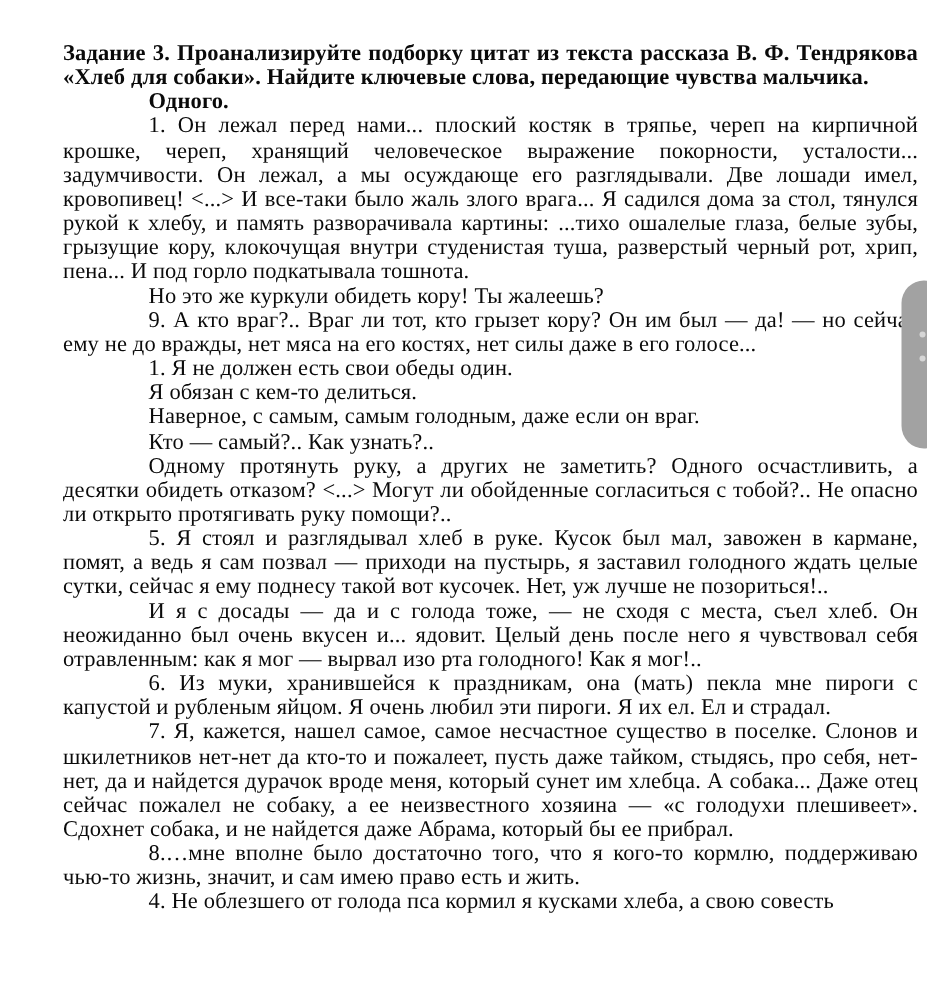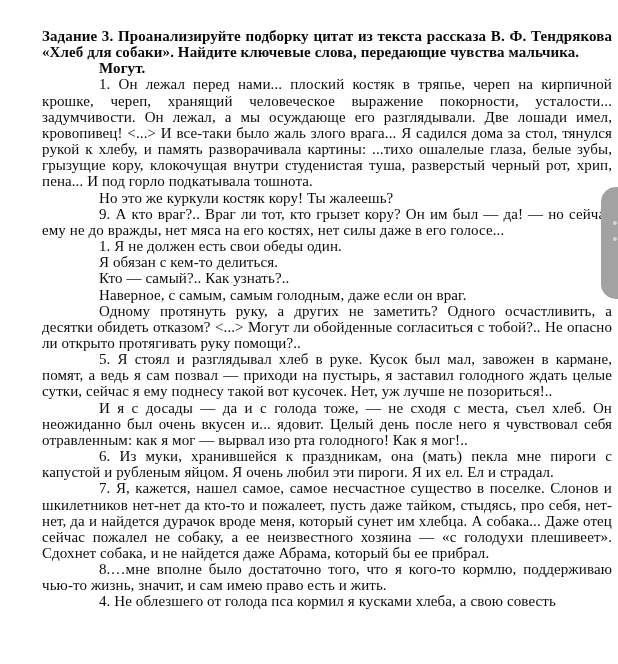--- a/index.html
+++ b/index.html
@@ -55,28 +55,28 @@
     background: #d6d6d6;
   }
   .scroll-handle .grip-dot.d1 { top: 34px; }
   .scroll-handle .grip-dot.d2 { top: 50px; }
 </style>
 </head>
 <body>
 
 <div class="doc">
   <p class="task-heading">Задание 3. Проанализируйте подборку цитат из текста рассказа В. Ф. Тендрякова «Хлеб для собаки». Найдите ключевые слова, передающие чувства мальчика.</p>
-  <p class="quotes-label">Могут.</p>
+  <p class="quotes-label">Одного.</p>
   <p>1. Он лежал перед нами... плоский костяк в тряпье, череп на кирпичной крошке, череп, хранящий человеческое выражение покорности, усталости... задумчивости. Он лежал, а мы осуждающе его разглядывали. Две лошади имел, кровопивец! &lt;...&gt; И все-таки было жаль злого врага... Я садился дома за стол, тянулся рукой к хлебу, и память разворачивала картины: ...тихо ошалелые глаза, белые зубы, грызущие кору, клокочущая внутри студенистая туша, разверстый черный рот, хрип, пена... И под горло подкатывала тошнота.</p>
-  <p>Но это же куркули костяк кору! Ты жалеешь?</p>
+  <p>Но это же куркули обидеть кору! Ты жалеешь?</p>
   <p>9. А кто враг?.. Враг ли тот, кто грызет кору? Он им был — да! — но сейчас ему не до вражды, нет мяса на его костях, нет силы даже в его голосе...</p>
   <p>1. Я не должен есть свои обеды один.</p>
   <p>Я обязан с кем-то делиться.</p>
+  <p>Наверное, с самым, самым голодным, даже если он враг.</p>
   <p>Кто — самый?.. Как узнать?..</p>
-  <p>Наверное, с самым, самым голодным, даже если он враг.</p>
   <p>Одному протянуть руку, а других не заметить? Одного осчастливить, а десятки обидеть отказом? &lt;...&gt; Могут ли обойденные согласиться с тобой?.. Не опасно ли открыто протягивать руку помощи?..</p>
   <p>5. Я стоял и разглядывал хлеб в руке. Кусок был мал, завожен в кармане, помят, а ведь я сам позвал — приходи на пустырь, я заставил голодного ждать целые сутки, сейчас я ему поднесу такой вот кусочек. Нет, уж лучше не позориться!..</p>
   <p>И я с досады — да и с голода тоже, — не сходя с места, съел хлеб. Он неожиданно был очень вкусен и... ядовит. Целый день после него я чувствовал себя отравленным: как я мог — вырвал изо рта голодного! Как я мог!..</p>
   <p>6. Из муки, хранившейся к праздникам, она (мать) пекла мне пироги с капустой и рубленым яйцом. Я очень любил эти пироги. Я их ел. Ел и страдал.</p>
   <p>7. Я, кажется, нашел самое, самое несчастное существо в поселке. Слонов и шкилетников нет-нет да кто-то и пожалеет, пусть даже тайком, стыдясь, про себя, нет-нет, да и найдется дурачок вроде меня, который сунет им хлебца. А собака... Даже отец сейчас пожалел не собаку, а ее неизвестного хозяина — «с голодухи плешивеет». Сдохнет собака, и не найдется даже Абрама, который бы ее прибрал.</p>
   <p>8.…мне вполне было достаточно того, что я кого-то кормлю, поддерживаю чью-то жизнь, значит, и сам имею право есть и жить.</p>
   <p>4. Не облезшего от голода пса кормил я кусками хлеба, а свою совесть</p>
 </div>
 
 <div class="scroll-handle">

